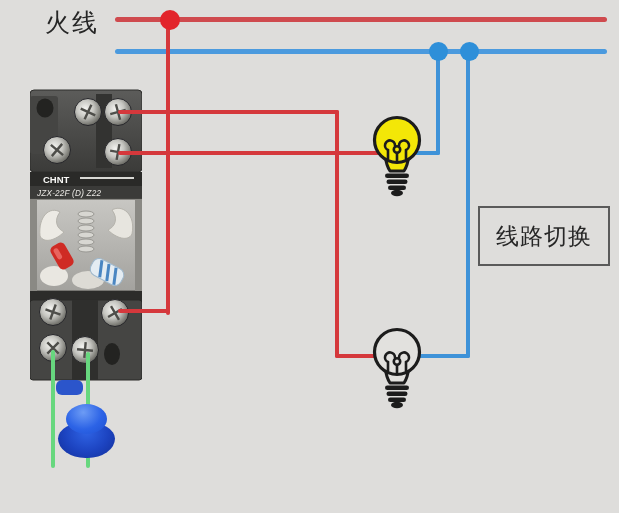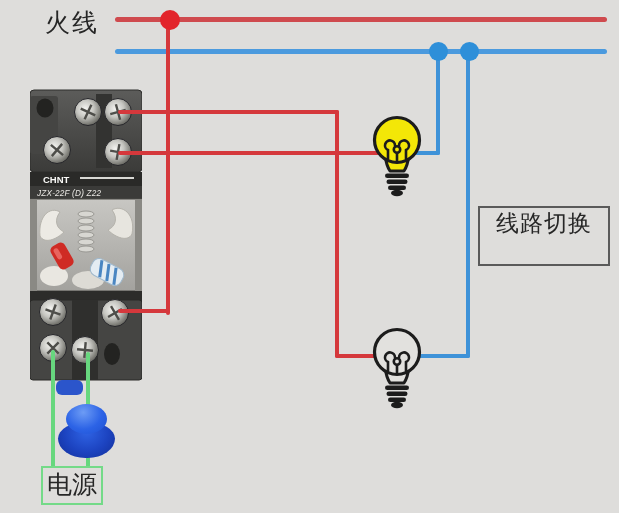--- a/index.html
+++ b/index.html
@@ -15,21 +15,21 @@
   .bus.neutral{background:var(--neutral-bus,#4b9ade);}
   .wire{border-radius:2px;}
   .wire.red{background:var(--wire-red,#d5383c);}
   .wire.blue{background:var(--wire-blue,#3e92d8);}
   .wire.green{background:var(--wire-green,#67d77e);}
   .dot{border-radius:50%;}
   .dot.red{background:var(--junction-red,#e2242a);}
   .dot.blue{background:var(--junction-blue,#2e8fd9);}
   
   .wire-label{font-size:25px;color:var(--text,#262626);letter-spacing:2px;}
-  .label-box{display:flex;align-items:flex-start;justify-content:center;color:var(--text,#262626);box-sizing:border-box;}
+  .label-box{display:flex;align-items:center;justify-content:center;color:var(--text,#262626);box-sizing:border-box;}
   .switch-box{left:478px;top:206px;width:132px;height:60px;border:2px solid var(--switch-box-border,#5a5a5a);font-size:23px;letter-spacing:1px;}
   .power-box{left:41px;top:466px;width:62px;height:39px;border:2px solid var(--power-box-border,#74da88);font-size:25px;}
   
   .power-button{left:58px;top:404px;width:57px;height:54px;}
   .btn-base{position:absolute;left:0;top:18px;width:57px;height:36px;border-radius:50% 50% 48% 48% / 46% 46% 54% 54%;
     background:radial-gradient(ellipse at 50% 28%,#2f63e4 0%,#1c43c0 55%,#132e96 100%);}
   .btn-dome{position:absolute;left:8px;top:0;width:41px;height:30px;border-radius:50%;
     background:radial-gradient(ellipse at 42% 28%,#6d9cf5 0%,#2c63e6 55%,#1d4fd0 100%);}
 </style>
 </head>
@@ -198,17 +198,14 @@
       <rect x="18" y="60.5" width="24" height="4.6" rx="2.3"></rect>
       <rect x="19.5" y="66.5" width="21" height="4.6" rx="2.3"></rect>
       <rect x="21" y="72.5" width="18" height="4.6" rx="2.3"></rect>
       <ellipse cx="30" cy="80" rx="6" ry="3.2"></ellipse>
     </g>
   </svg>
 
   <div class="abs label-box switch-box">
     <span>线路切换</span>
   </div>
-  <div class="abs label-box power-box">
-    <span>电源</span>
-  </div>
 
 </div>
 
 </body></html>

